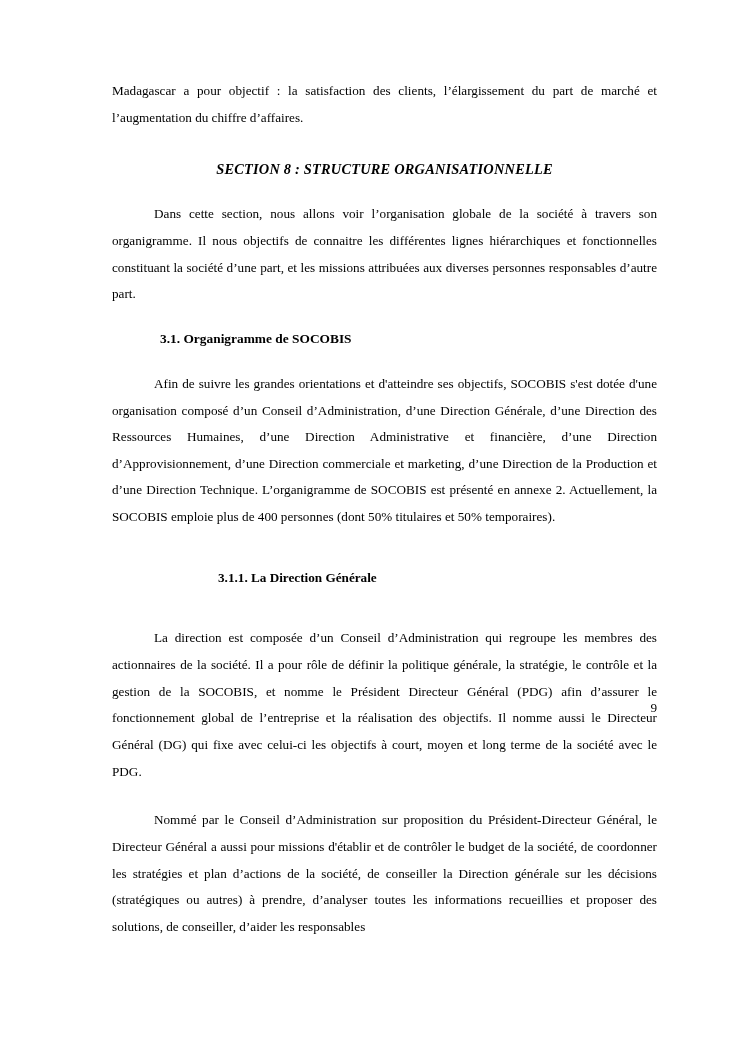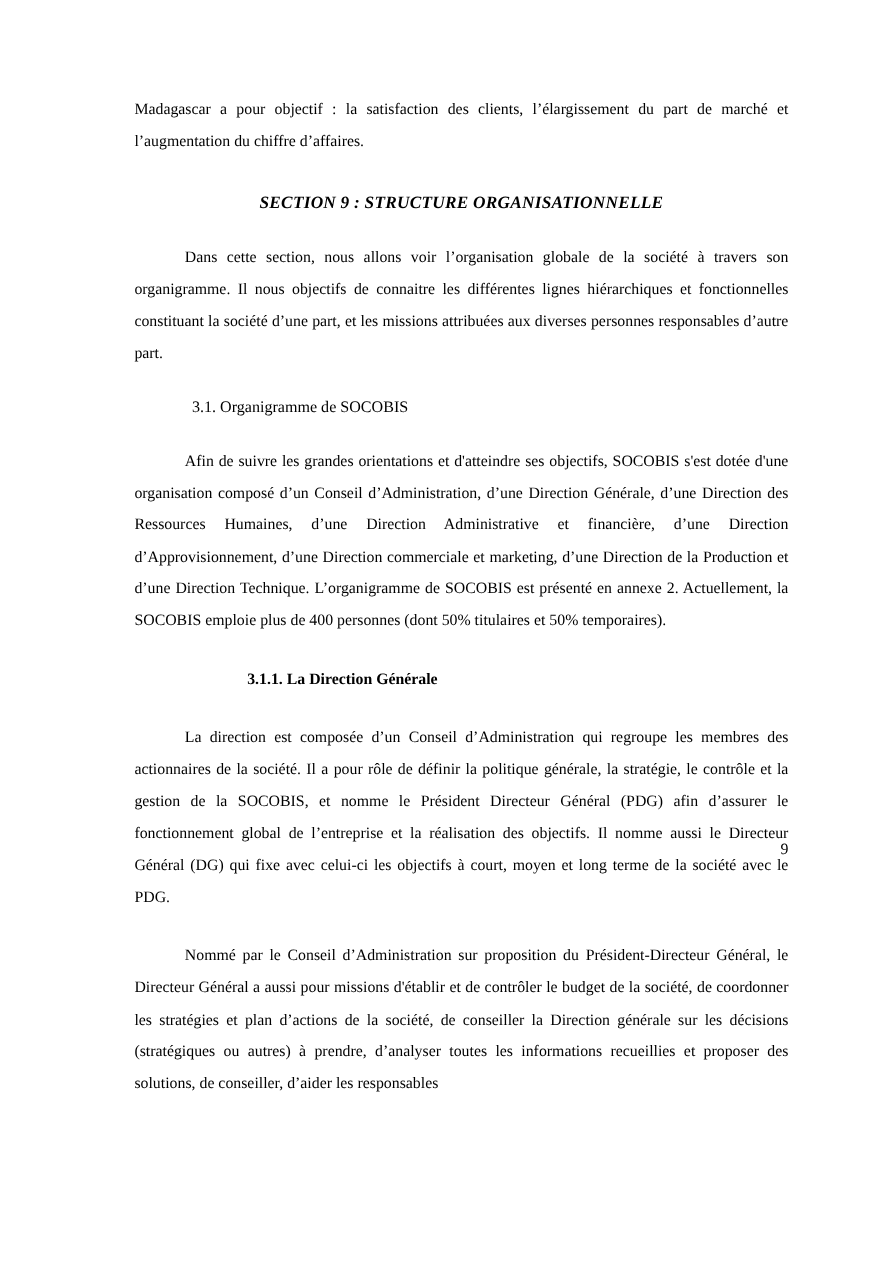--- a/index.html
+++ b/index.html
@@ -43,26 +43,26 @@
     font-size: 14.4px;
     font-weight: bold;
     font-style: italic;
     text-align: center;
     line-height: 1.4;
     letter-spacing: 0.2px;
   }
   h3.sub-title {
     margin: 0;
     font-size: 13.4px;
-    font-weight: normal;
+    font-weight: bold;
     line-height: 1.4;
     padding-left: 48px;
   }
   h4.subsub-title {
-    margin: 4px;
+    margin: 16px;
     font-size: 13.2px;
     font-weight: bold;
     line-height: 1.4;
     padding-left: 90px;
   }
   .page-number {
     position: absolute;
     right: 88px;
     bottom: 52px;
     font-size: 13.2px;
@@ -71,21 +71,21 @@
 </style>
 </head>
 <body>
 
 <div class="page">
 
   <p class="para">Madagascar a pour objectif : la satisfaction des clients, l’élargissement du part de marché et l’augmentation du chiffre d’affaires.</p>
 
   <div class="gap-lg"></div>
 
-  <h2 class="section-title">SECTION 9 : STRUCTURE ORGANISATIONNELLE</h2>
+  <h2 class="section-title">SECTION 8 : STRUCTURE ORGANISATIONNELLE</h2>
 
   <div class="gap-md"></div>
 
   <p class="para indent">Dans cette section, nous allons voir l’organisation globale de la société à travers son organigramme. Il nous objectifs de connaitre les différentes lignes hiérarchiques et fonctionnelles  constituant la société d’une part, et les missions attribuées aux diverses personnes  responsables  d’autre part.</p>
 
   <div class="gap-md"></div>
 
   <h3 class="sub-title">3.1.   Organigramme de SOCOBIS</h3>
 
   <div class="gap-md"></div>

